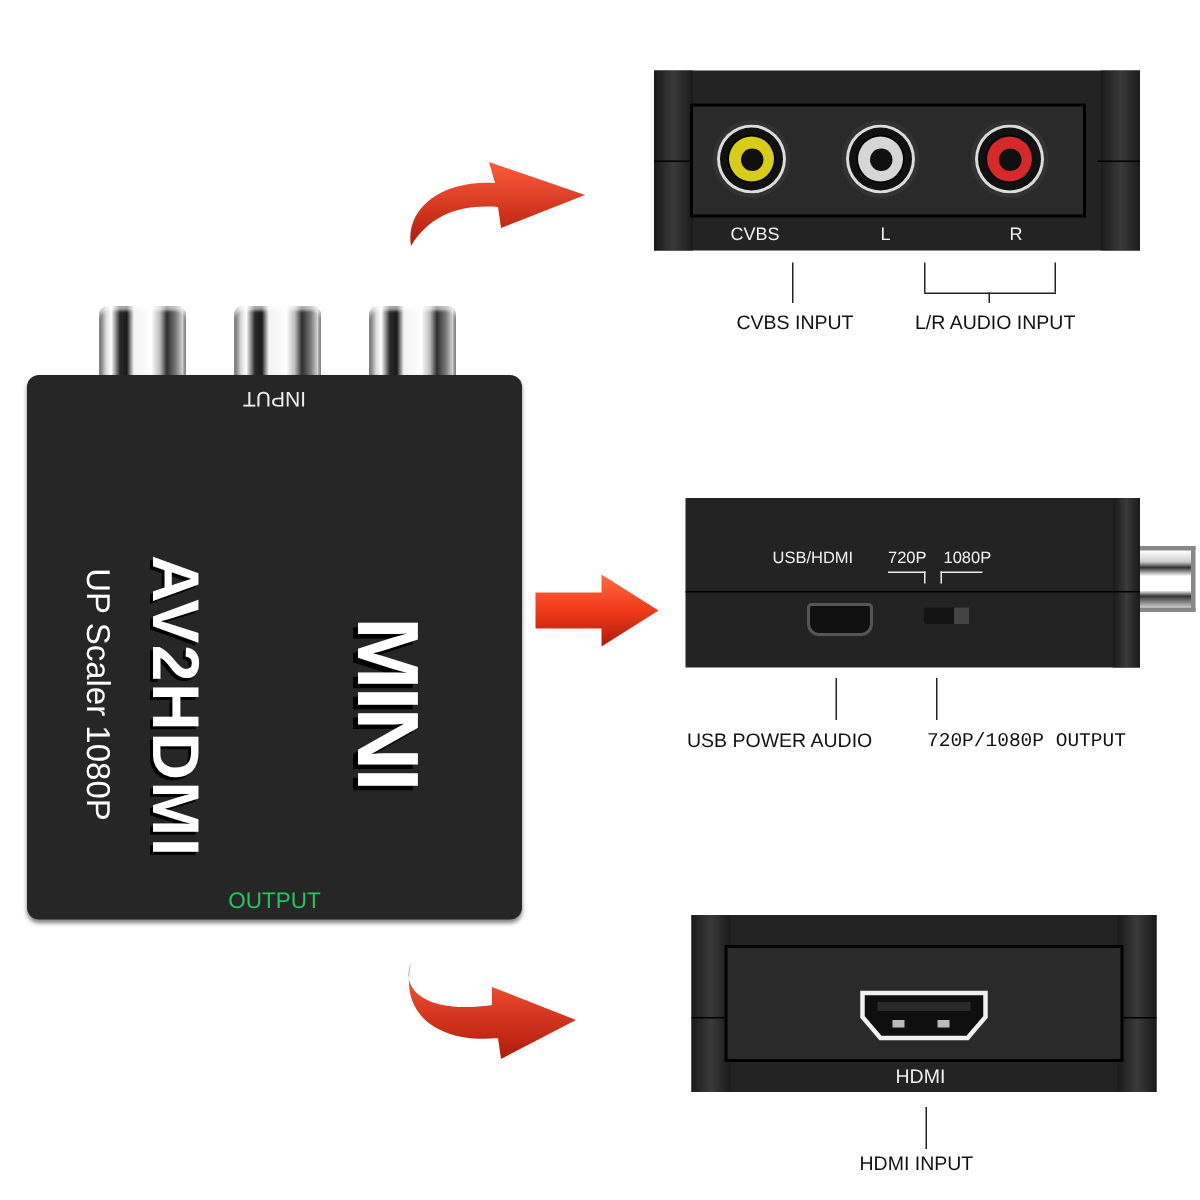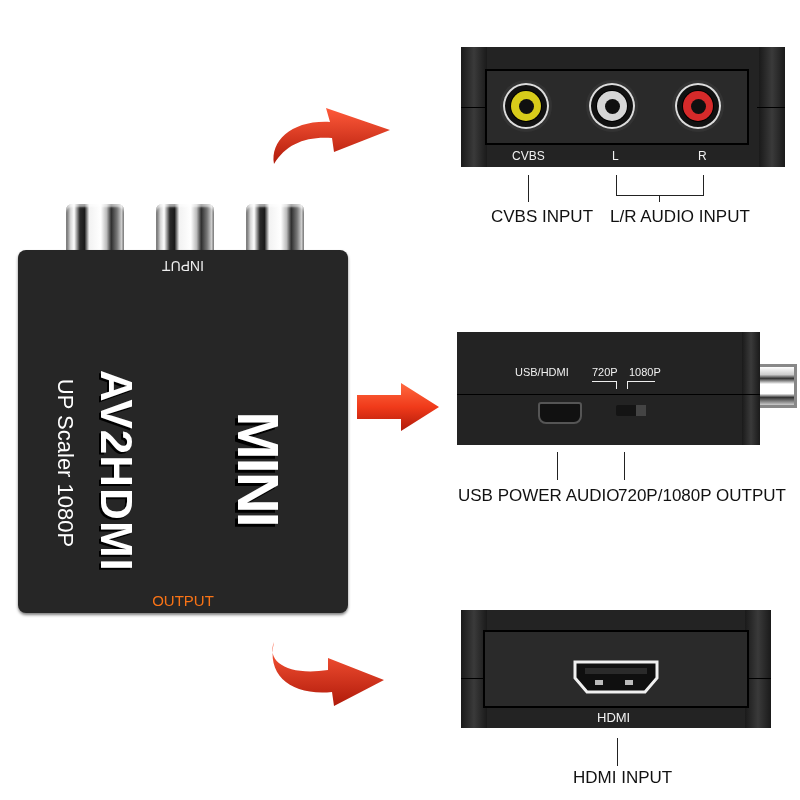--- a/index.html
+++ b/index.html
@@ -6,42 +6,42 @@
   body { width:800px; height:800px; position:relative; overflow:hidden; font-family:"Liberation Sans", sans-serif; }
   .abs { position:absolute; }
 
   
   .jack-top { position:absolute; top:204px; width:58px; height:50px; border-radius:6px 6px 0 0;
     background:linear-gradient(90deg,#5a5a5a 0%,#d8d8d8 8%,#fff 14%,#2a2a2a 24%,#1a1a1a 32%,#f2f2f2 40%,#ffffff 60%,#bbbbbb 70%,#2e2e2e 78%,#777 88%,#d0d0d0 96%,#555 100%);
     box-shadow: inset 0 3px 2px rgba(255,255,255,.6); }
   .device { position:absolute; left:18px; top:250px; width:330px; height:363px; background:#262626; border-radius:8px;
     box-shadow: 0 2px 3px rgba(0,0,0,.5); }
   .input-label { position:absolute; left:0; width:100%; top:8px; text-align:center; color:#eee; font-size:14px; transform:rotate(180deg); }
-  .output-label { position:absolute; left:0; width:100%; bottom:4px; text-align:center; color:#f97316; font-size:15px; }
+  .output-label { position:absolute; left:0; width:100%; bottom:4px; text-align:center; color:#22c55e; font-size:15px; }
   .rot { position:absolute; transform-origin:center; transform:rotate(90deg); white-space:nowrap; color:#fff; }
   .av2hdmi { left:-2px; top:195px; width:200px; text-align:center; font-size:44px; font-weight:bold; letter-spacing:1px; text-shadow:2px 2px 0 #000; }
   .scaler { left:-53px; top:200px; width:200px; text-align:center; font-size:22px; }
   .mini { left:160px; top:185px; width:160px; text-align:center; font-size:58px; font-weight:bold; letter-spacing:-2px; text-shadow:3px 3px 0 #000; }
 
   
   .panel { position:absolute; background:#232323; }
   .panel .side-l, .panel .side-r { position:absolute; top:0; bottom:0; width:26px;
     background:linear-gradient(90deg,#1a1a1a,#3a3a3a 50%,#1a1a1a); }
   .panel .side-l { left:0; } .panel .side-r { right:0; }
   .panel .seam { position:absolute; height:1px; background:#000; width:28px; }
   .inset-box { position:absolute; border:2px solid #000; background:#2a2a2a; }
 
   .rca { position:absolute; width:46px; height:46px; border-radius:50%; background:#111;
     display:flex; align-items:center; justify-content:center; box-shadow: 0 0 0 2px #dcdcdc inset, 0 0 0 3px #333; }
   .rca .ring { width:30px; height:30px; border-radius:50%; display:flex; align-items:center; justify-content:center;
     box-shadow: 0 0 0 1px #000; }
   .rca .hole { width:15px; height:15px; border-radius:50%; background:#101010; }
 
   .plabel { position:absolute; color:#f0f0f0; font-size:12px; }
-  .caption { position:absolute; color:#111; font-size:17px; white-space:nowrap; }
+  .caption { position:absolute; color:#111; font-size:13px; white-space:nowrap; }
   .vline { position:absolute; width:1px; background:#222; }
   .hline { position:absolute; height:1px; background:#222; }
 </style>
 </head>
 <body>
 
 <div class="jack-top" style="left:66px;"></div>
 <div class="jack-top" style="left:156px;"></div>
 <div class="jack-top" style="left:246px;"></div>
 
@@ -77,21 +77,21 @@
 <svg class="abs" style="left:262px;top:640px" width="125" height="70" viewBox="0 0 125 70">
   <defs>
       <linearGradient id="ag3" x1="0" y1="0" x2="0" y2="1">
         <stop offset="0" stop-color="#ff5a3a"></stop>
         <stop offset="1" stop-color="#b01a0a"></stop>
       </linearGradient>
     </defs>
   <path d="M12 2 C 4 22, 26 36, 66 30 L 66 18 L 122 40 L 72 66 L 70 52 C 30 56, 4 36, 12 2 Z" fill="url(#ag3)"></path>
 </svg>
 
-<div class="panel" style="left:461px;top:47px;width:324px;height:120px;">
+<div class="panel" style="left:436px;top:47px;width:324px;height:120px;">
   <div class="side-l"></div>
   <div class="side-r"></div>
   <div class="seam" style="left:0;top:60px;"></div>
   <div class="seam" style="right:0;top:60px;"></div>
   <div class="inset-box" style="left:24px;top:22px;width:260px;height:72px;"></div>
 
   <div class="rca" style="left:42px;top:36px;">
     <div class="ring" style="background:#d8cc1a;" title="CVBS">
         <div class="hole"></div>
       </div>
@@ -133,21 +133,21 @@
   <div class="vline" style="left:170px;top:49px;height:8px;background:#eee;"></div>
   <div class="abs" style="left:81px;top:70px;width:40px;height:18px;background:#111;border:2px solid #555;border-radius:3px 3px 8px 8px;"></div>
   <div class="abs" style="left:159px;top:73px;width:30px;height:11px;background:#141414;border-radius:2px;">
     <div style="position:absolute;right:0;top:0;width:10px;height:11px;background:#444;"></div>
   </div>
 </div>
 
 <div class="vline" style="left:557px;top:452px;height:28px;"></div>
 <div class="vline" style="left:624px;top:452px;height:28px;"></div>
 <div class="caption" style="left:458px;top:486px;">USB POWER AUDIO</div>
-<div class="caption" style="left:618px;top:486px;">720P/1080P OUTPUT</div>
+<div class="caption" style="left:618px;top:486px;font-family:Liberation Mono, monospace;">720P/1080P OUTPUT</div>
 
 <div class="panel" style="left:461px;top:610px;width:310px;height:118px;">
   <div class="side-l"></div>
   <div class="side-r"></div>
   <div class="seam" style="left:0;top:68px;"></div>
   <div class="seam" style="right:0;top:68px;"></div>
   <div class="inset-box" style="left:22px;top:20px;width:262px;height:74px;"></div>
   <svg class="abs" style="left:110px;top:50px" width="90" height="36" viewBox="0 0 90 36">
     <path d="M4 2 L 86 2 L 86 18 L 74 32 L 16 32 L 4 18 Z" fill="#0f0f0f" stroke="#f0f0f0" stroke-width="3"></path>
     <rect x="14" y="8" width="62" height="6" fill="#2a2a2a"></rect>

